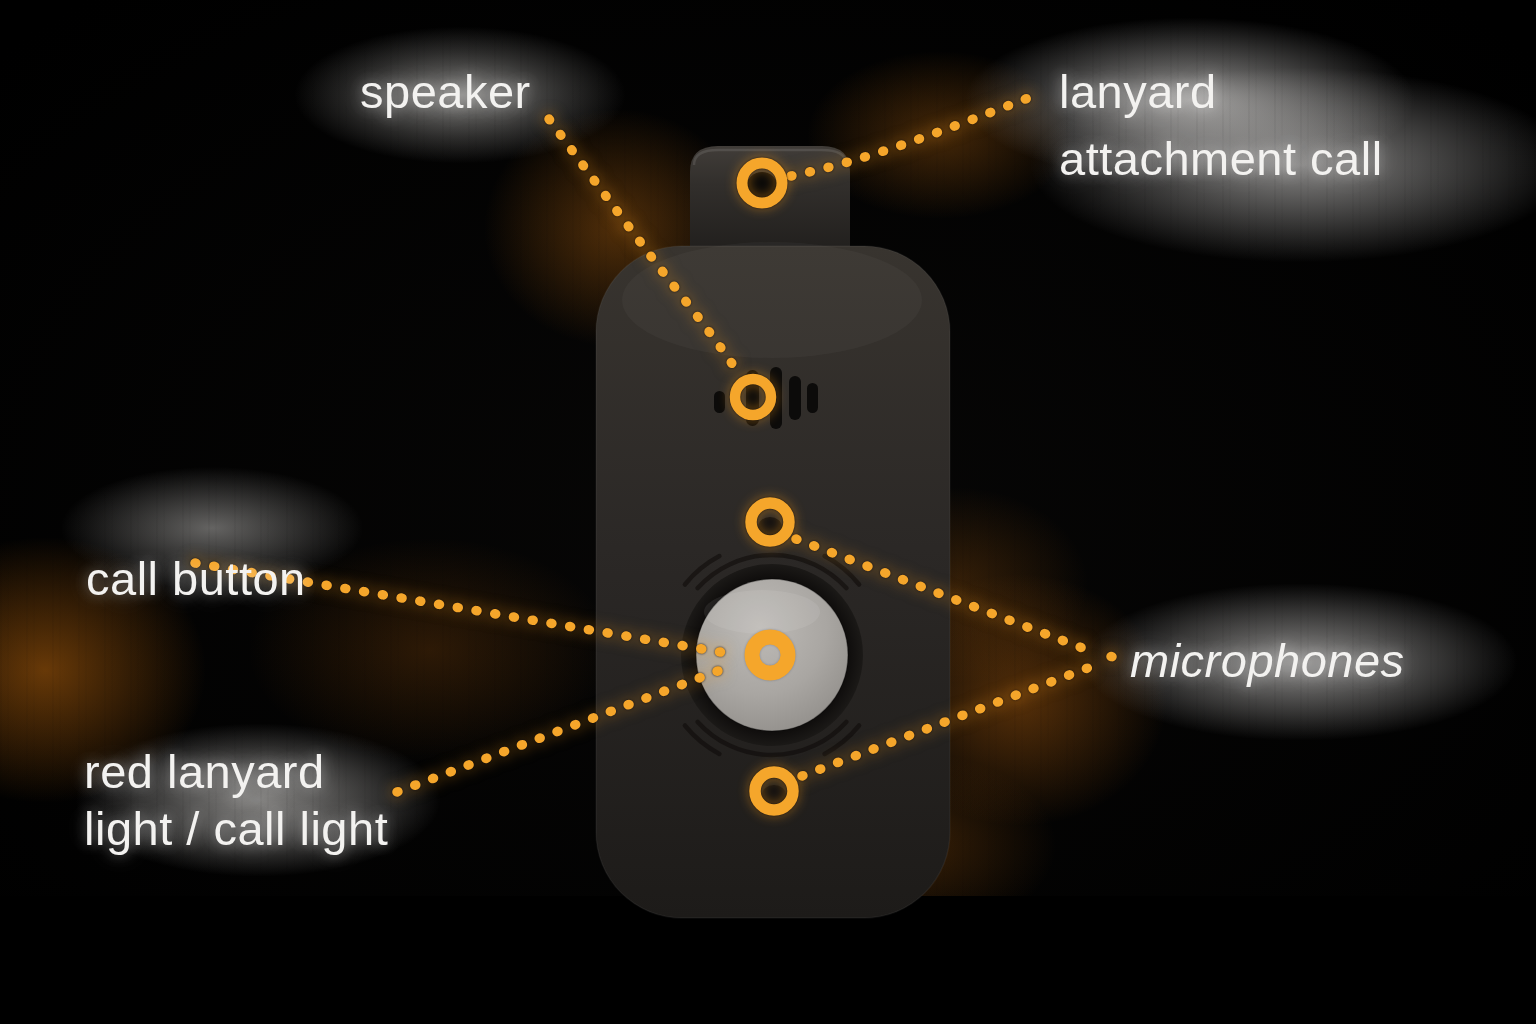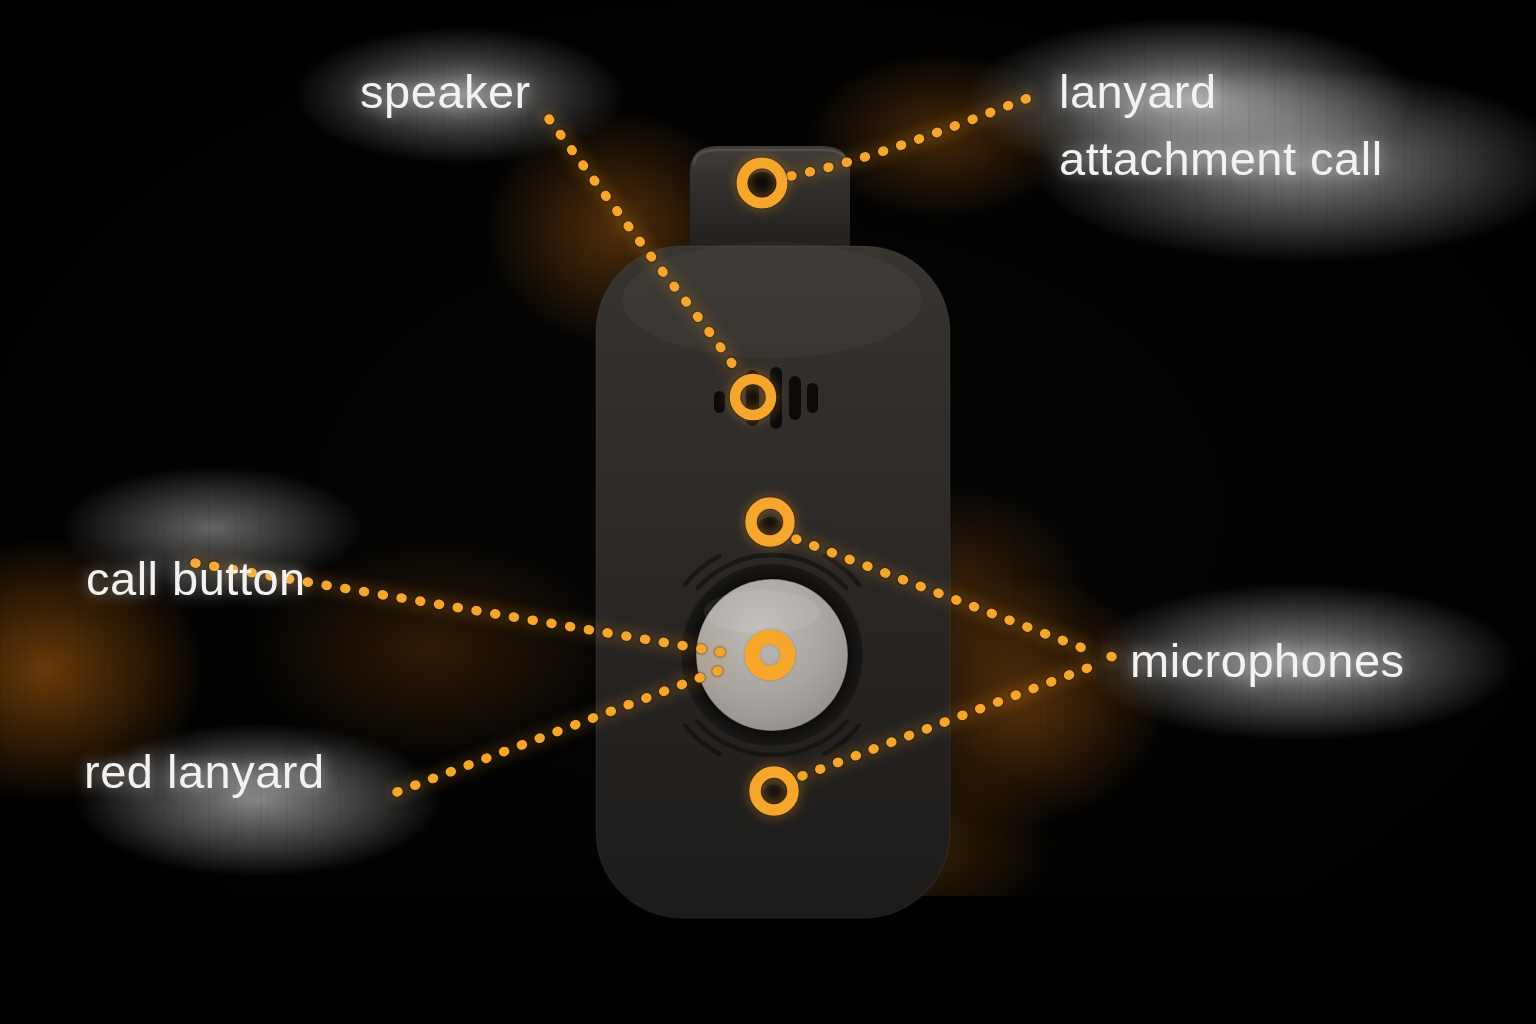--- a/index.html
+++ b/index.html
@@ -88,21 +88,21 @@
     font-size: 47px;
     font-weight: 300;
     letter-spacing: 0.5px;
     white-space: nowrap;
     text-shadow: 0 0 14px rgba(255,255,255,0.45), 0 0 34px rgba(255,255,255,0.22);
     pointer-events: none;
   }
   .lbl-speaker { left: 360px; top: 64px; }
   .lbl-lanyard { left: 1059px; top: 58px; line-height: 67px; }
   .lbl-call    { left: 86px;  top: 503px; margin-top: 48px; }
-  .lbl-mics    { left: 1130px; top: 633px; }
+  .lbl-mics    { left: 1130px; top: 633px; font-style: italic; }
   .lbl-battery { left: 84px;  top: 743px; line-height: 57px; }
 </style>
 </head>
 <body>
 
 <div class="stage">
 
   <div class="bg-glows"></div>
   <div class="bands"></div>
 
@@ -180,15 +180,16 @@
     <div>lanyard</div>
     <div>attachment call</div>
   </div>
 
   <div class="label lbl-call">call button</div>
 
   <div class="label lbl-mics">microphones</div>
 
   <div class="label lbl-battery">
     <div>red lanyard</div>
+    <div>light / call light</div>
   </div>
 
 </div>
 
 </body></html>

